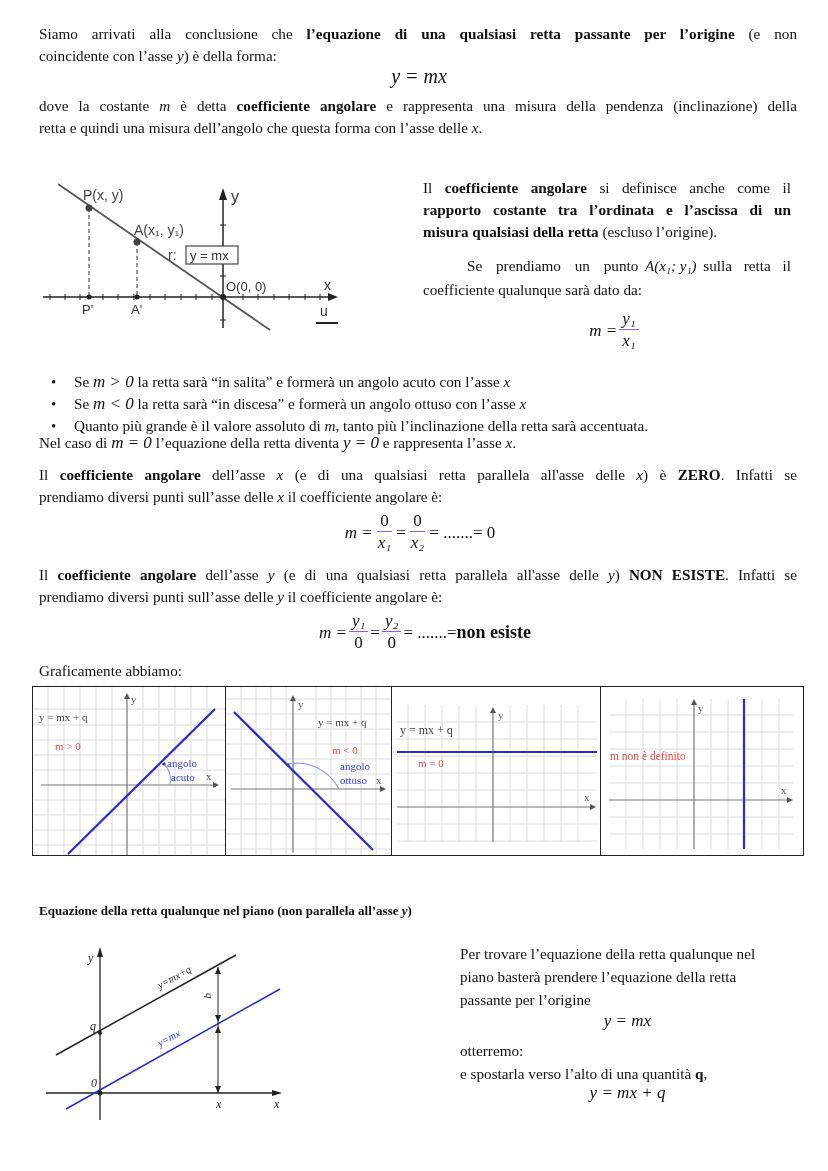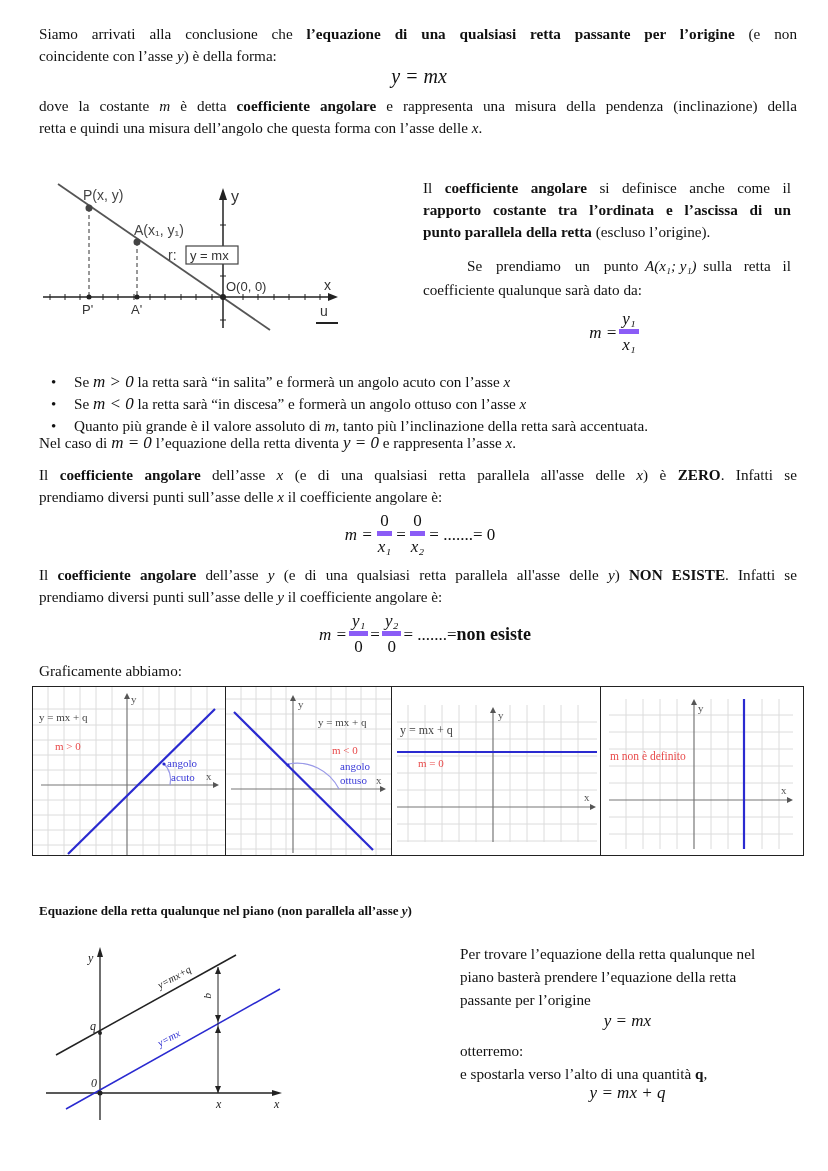--- a/index.html
+++ b/index.html
@@ -5,21 +5,21 @@
   html, body { margin: 0; padding: 0; background: #ffffff; }
   body { width: 828px; height: 1171px; position: relative; overflow: hidden;
          font-family: "Liberation Serif", "DejaVu Serif", serif; color: #111; font-size: 15.2px; }
   .abs { position: absolute; }
   .p { line-height: 22px; text-align: justify; text-align-last: left; }
   .just-last { text-align-last: justify; }
   b { font-weight: bold; }
   i { font-style: italic; }
   .eq { position: absolute; text-align: center; font-style: italic; font-size: 19px; }
   .frac { display: inline-flex; flex-direction: column; align-items: center; vertical-align: middle; margin: 0 2px; }
-  .frac .num { border-bottom: 5px solid #8b5cf6; padding: 0 3px; line-height: 20px; }
+  .frac .num { border-bottom: 1px solid #8b5cf6; padding: 0 3px; line-height: 20px; }
   .frac .den { padding: 0 3px; line-height: 22px; }
   .up { font-style: normal; }
   ul.bullets { margin: 12px; padding: 0; list-style: none; }
   ul.bullets li { position: relative; padding-left: 25px; line-height: 22px; }
   ul.bullets li::before { content: "\2022"; position: absolute; left: 2px; top: 0; font-size: 15px; }
   .mathi { font-style: italic; font-size: 17px; }
   .table { position: absolute; left: 32px; top: 686px; width: 772px; height: 170px; border: 1.5px solid #222; box-sizing: border-box; display: flex; }
   .panel { height: 100%; border-right: 1.5px solid #222; box-sizing: border-box; position: relative; overflow: hidden; }
   .panel:last-child { border-right: none; }
   .panel svg { position: absolute; left: 0; top: 0; }
@@ -97,21 +97,21 @@
   <line x1="278" y1="145" x2="300" y2="145" stroke="#222" stroke-width="2"></line>
 </svg>
 
 <div class="abs p just-last" style="left:423px; top:177px; width:368px;">
   <span>Il </span><b>coefficiente angolare</b><span> si definisce anche come il</span>
 </div>
 <div class="abs p just-last" style="left:423px; top:199px; width:368px;">
   <b>rapporto costante tra l’ordinata e l’ascissa di un</b>
 </div>
 <div class="abs p" style="left:423px; top:221px; width:368px;">
-  <b>punto parallela della retta</b><span> (escluso l’origine).</span>
+  <b>misura qualsiasi della retta</b><span> (escluso l’origine).</span>
 </div>
 <div class="abs p" style="left:423px; top:255px; width:368px; display:flex; justify-content:space-between;">
   <span style="word-spacing:10px;margin-left:44px;">Se prendiamo un punto</span>
   <i style="font-size:15px;">A(x₁; y₁)</i>
   <span style="word-spacing:8px;">sulla retta il</span>
 </div>
 <div class="abs p" style="left:423px; top:279px; width:368px;">coefficiente qualunque sarà dato da:</div>
 <div class="eq" style="left:560px; top:309px; width:110px; font-size:17px; display:flex; align-items:center; justify-content:center;">
   <span>m =</span>
   <span class="frac">

